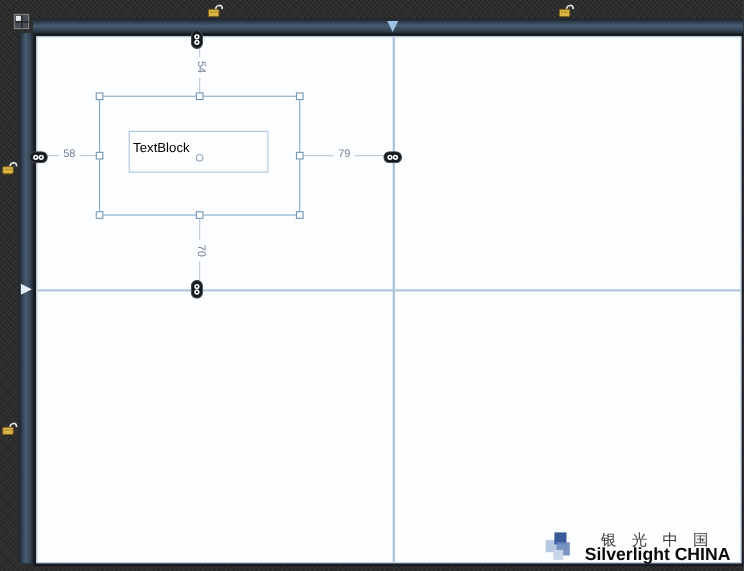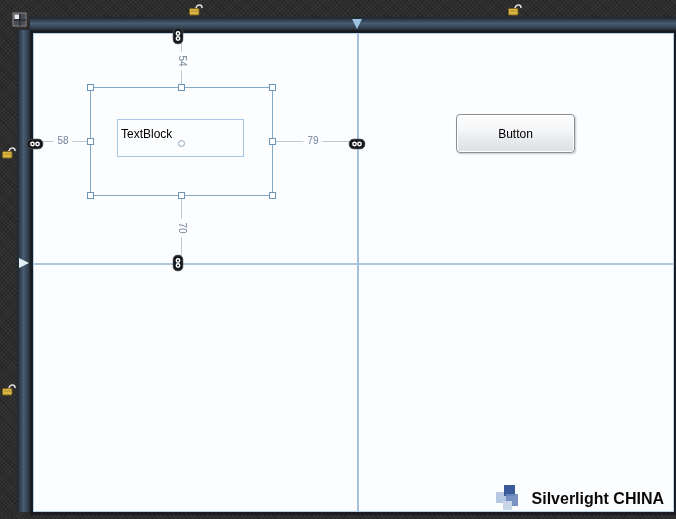--- a/index.html
+++ b/index.html
@@ -201,27 +201,27 @@
   <div class="hnd" style="left:269px; top:84px;"></div>
   <div class="hnd" style="left:87px;  top:138px;"></div>
   <div class="hnd" style="left:269px; top:138px;"></div>
   <div class="hnd" style="left:87px;  top:192px;"></div>
   <div class="hnd" style="left:178px; top:192px;"></div>
   <div class="hnd" style="left:269px; top:192px;"></div>
 
   <div class="tb-ctrl">TextBlock</div>
   <div class="center-dot"></div>
 
-  <div class="btn-ctrl">Button</div>
 
   <div class="watermark">
     <span class="wm-logo">
       <i class="wm-sq2"></i>
         <i class="wm-sq1"></i>
         <i class="wm-sq3"></i>
         <i class="wm-sq4"></i>
     </span>
     <span class="wm-text">
+      <div class="wm-zh">银 光 中 国</div>
       <div class="wm-en">Silverlight CHINA</div>
     </span>
   </div>
 
 </div>
 
 </body></html>

